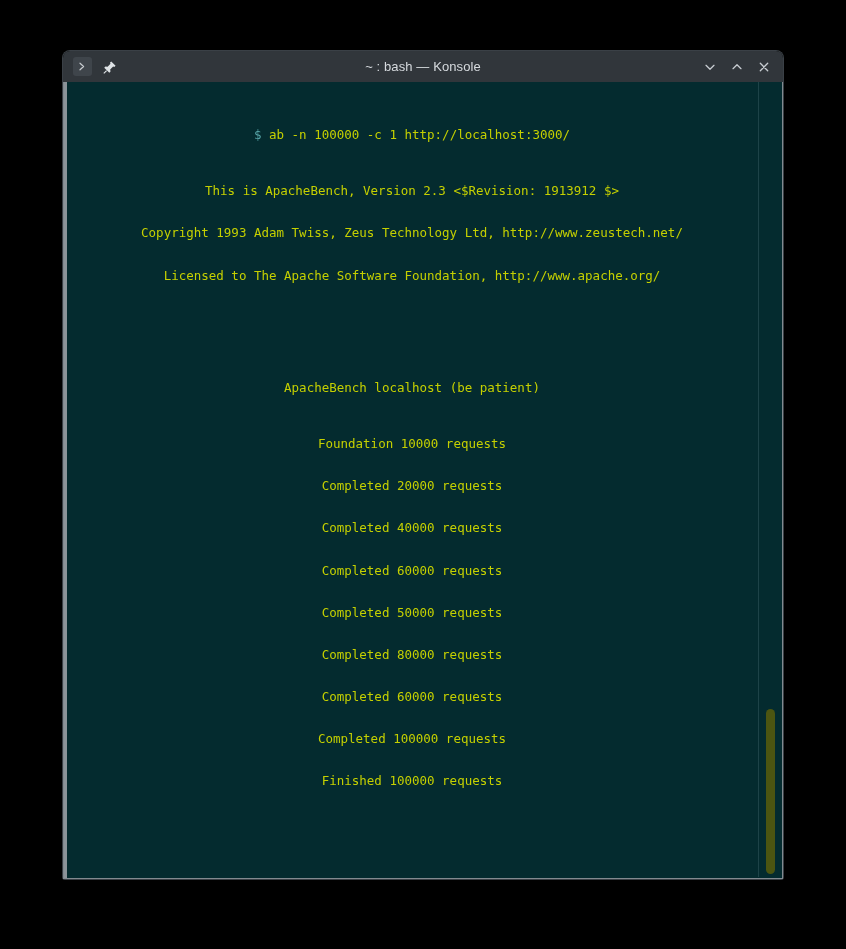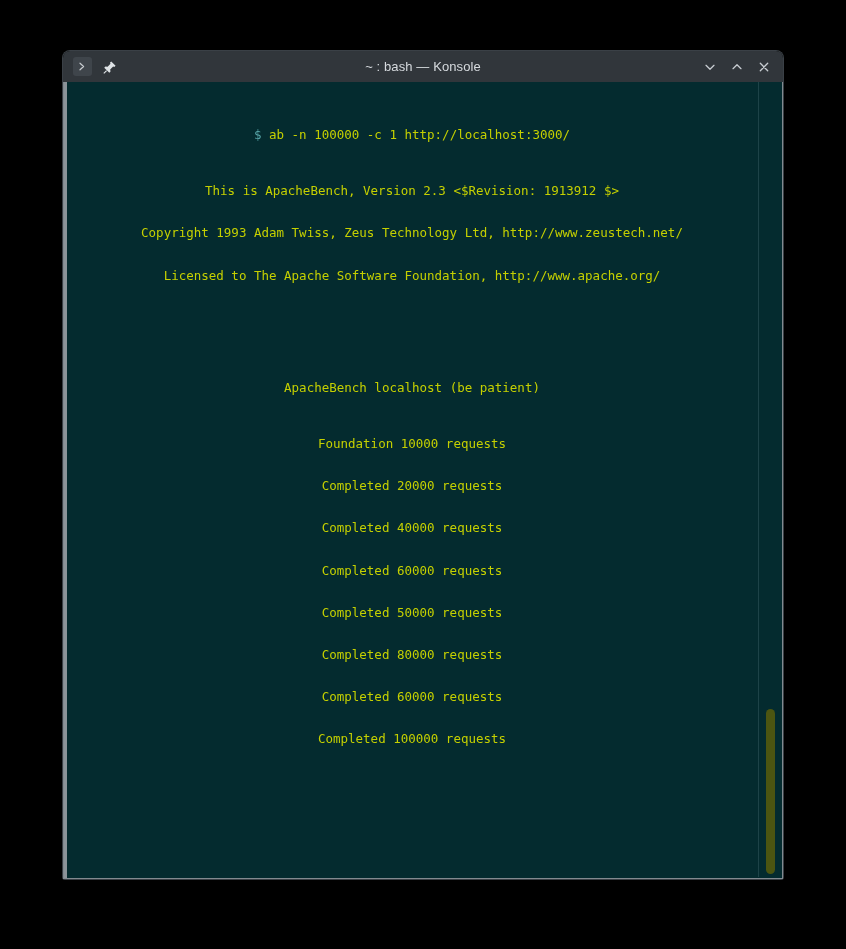--- a/index.html
+++ b/index.html
@@ -213,20 +213,21 @@
         <span class="ln c-out">ApacheBench localhost (be patient)</span>
 
         <span class="ln c-out">Foundation 10000 requests</span>
         <span class="ln c-out">Completed 20000 requests</span>
         <span class="ln c-out">Completed 40000 requests</span>
         <span class="ln c-out">Completed 60000 requests</span>
         <span class="ln c-out">Completed 50000 requests</span>
         <span class="ln c-out">Completed 80000 requests</span>
         <span class="ln c-out">Completed 60000 requests</span>
         <span class="ln c-out">Completed 100000 requests</span>
+        <span class="ln c-out">Finished 100000 requests</span>
 
         
         
 
         
         
         
 
         
 

